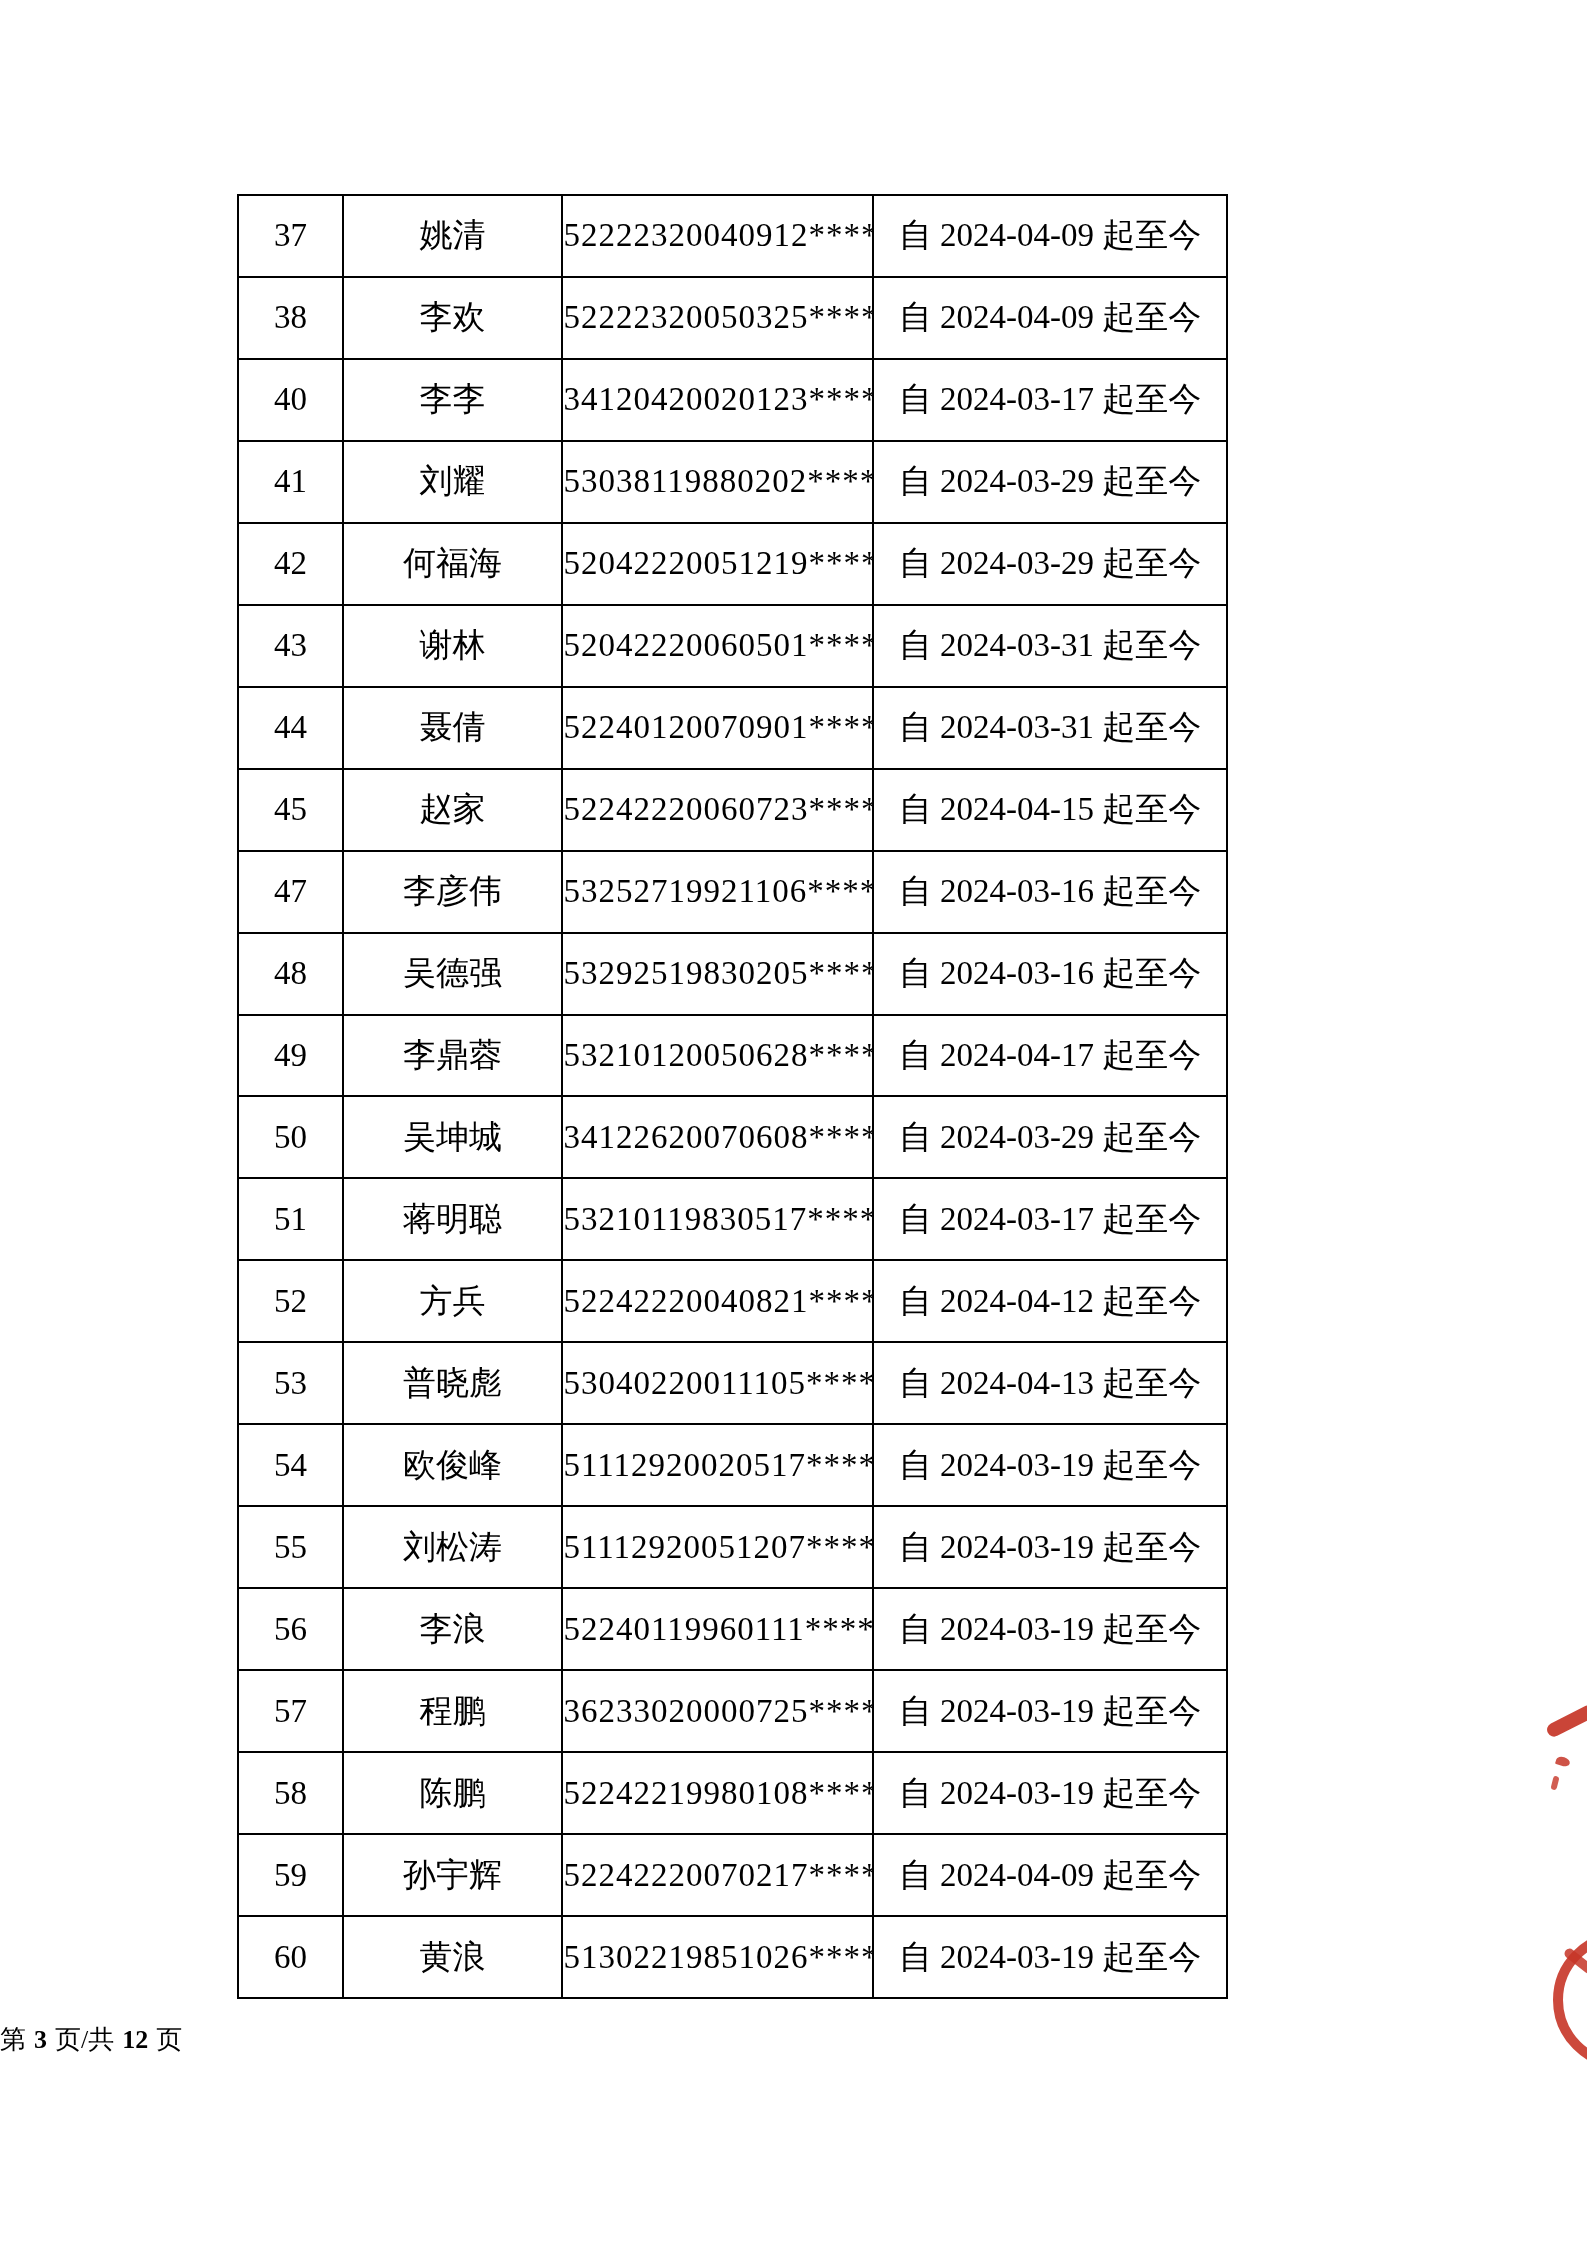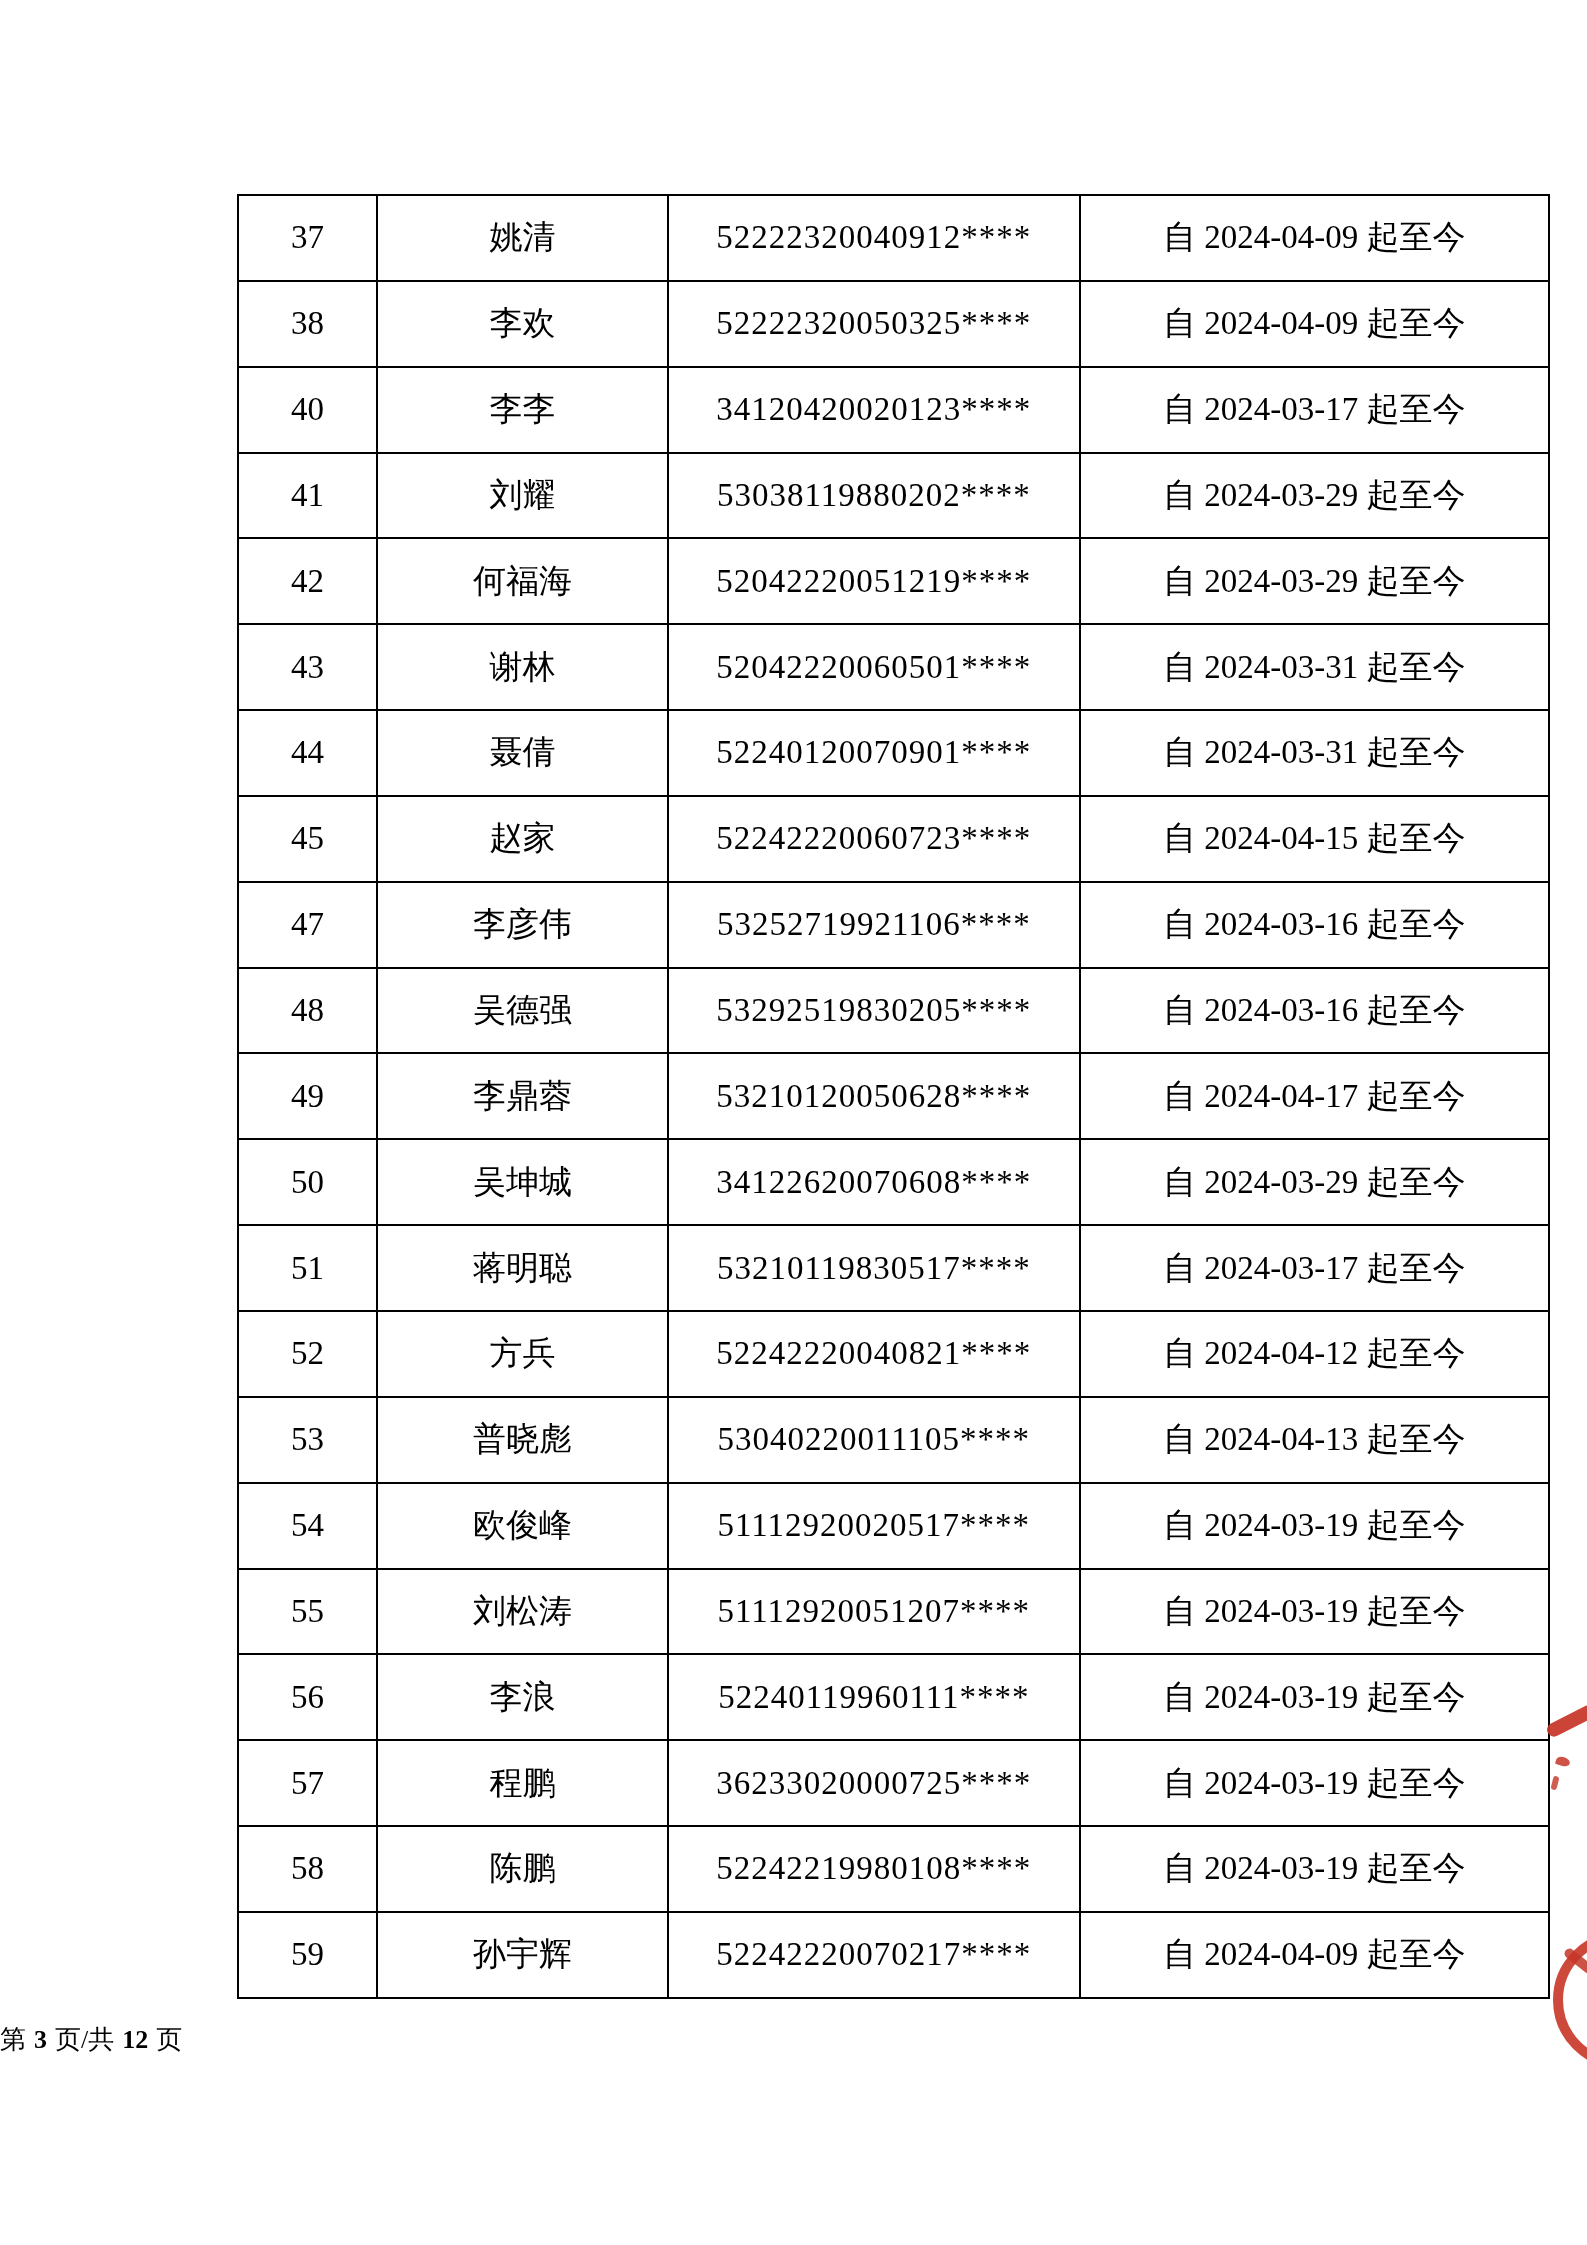--- a/index.html
+++ b/index.html
@@ -13,21 +13,21 @@
     height: 2245px;
     background: #ffffff;
     overflow: hidden;
     font-family: "Liberation Serif", "DejaVu Serif", serif;
     color: #000000;
   }
   table.records {
     position: absolute;
     left: 237px;
     top: 194px;
-    width: 1313px;
+    width: 991px;
     height: 1805px;
     border-collapse: collapse;
     table-layout: fixed;
   }
   table.records td {
     border: 2px solid #000000;
     text-align: center;
     vertical-align: middle;
     padding: 0;
     font-size: 33px;
@@ -227,20 +227,26 @@
           <td class="cell-name">陈鹏</td>
           <td class="cell-id">52242219980108****</td>
           <td class="cell-date">自 2024-03-19 起至今</td>
         </tr>
         <tr>
           <td class="cell-index">59</td>
           <td class="cell-name">孙宇辉</td>
           <td class="cell-id">52242220070217****</td>
           <td class="cell-date">自 2024-04-09 起至今</td>
         </tr>
+        <tr>
+          <td class="cell-index">60</td>
+          <td class="cell-name">黄浪</td>
+          <td class="cell-id">51302219851026****</td>
+          <td class="cell-date">自 2024-03-19 起至今</td>
+        </tr>
       </tbody>
   </table>
 
   <div class="footer">
     <span>第</span><b>3</b><span>页/共</span><b>12</b><span>页</span>
   </div>
 
   <div class="stamp-ink stamp-bar-upper"></div>
   <div class="stamp-ink stamp-dot-1"></div>
   <div class="stamp-ink stamp-dot-2"></div>

